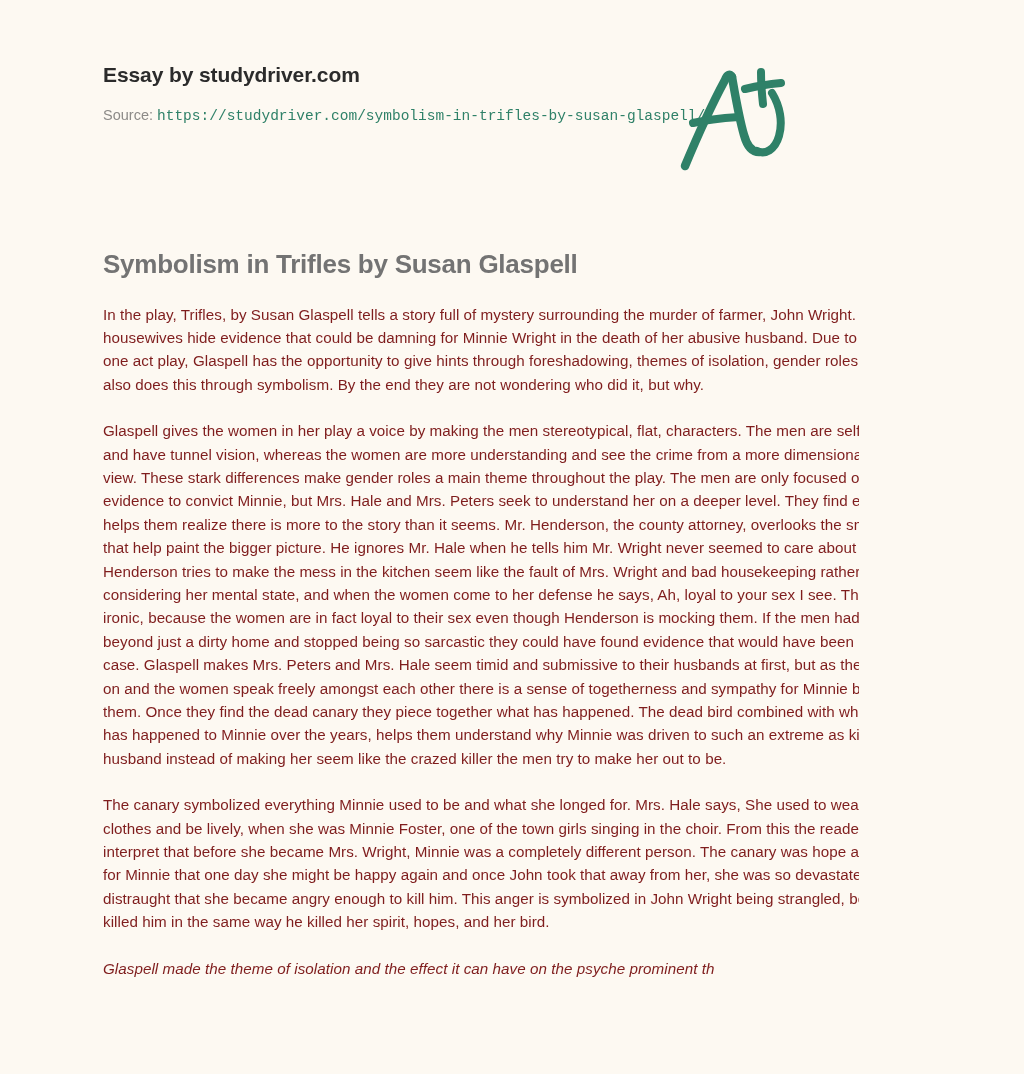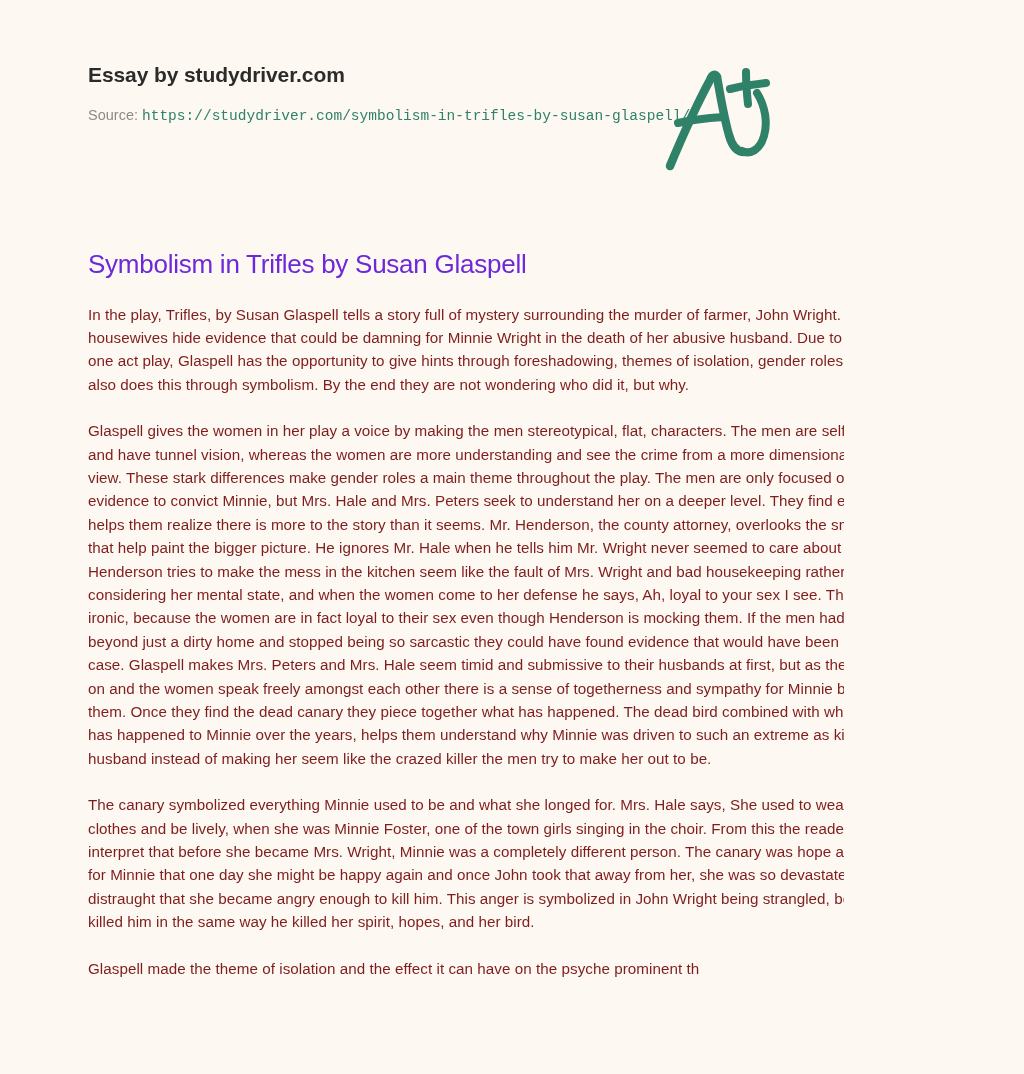--- a/index.html
+++ b/index.html
@@ -17,20 +17,21 @@
   }
 
   .page {
     position: relative;
     width: 844px;
     height: 1074px;
     box-sizing: border-box;
     padding: 0;
     background: #fdf9f2;
     overflow: hidden;
+    margin-left: 15px;
   }
 
   
   .header {
     position: absolute;
     left: 88px;
     top: 62px;
     right: 64px;
     height: 120px;
   }
@@ -80,37 +81,38 @@
   
   .article {
     position: absolute;
     left: 88px;
     top: 248px;
     width: 848px;
   }
 
   .article-title {
     font-size: 26px;
-    font-weight: normal;
-    color: #6d28d9;
+    font-weight: bold;
+    color: #737373;
     letter-spacing: -0.25px;
     line-height: 1.25;
     margin: 0 0 22px 0;
   }
 
   .article-body p {
     margin: 0 0 23px 0;
     font-size: 15.2px;
     line-height: 23.4px;
     color: #7f1d1d;
     text-align: left;
     letter-spacing: 0.05px;
   }
   .article-body p:last-child {
     margin-bottom: 0;
+    font-style: italic;
   }
 </style>
 </head>
 <body>
 
 <div class="page">
 
   <div class="header">
     <div class="brand-title">Essay by studydriver.com</div>
     <div class="source-line">

